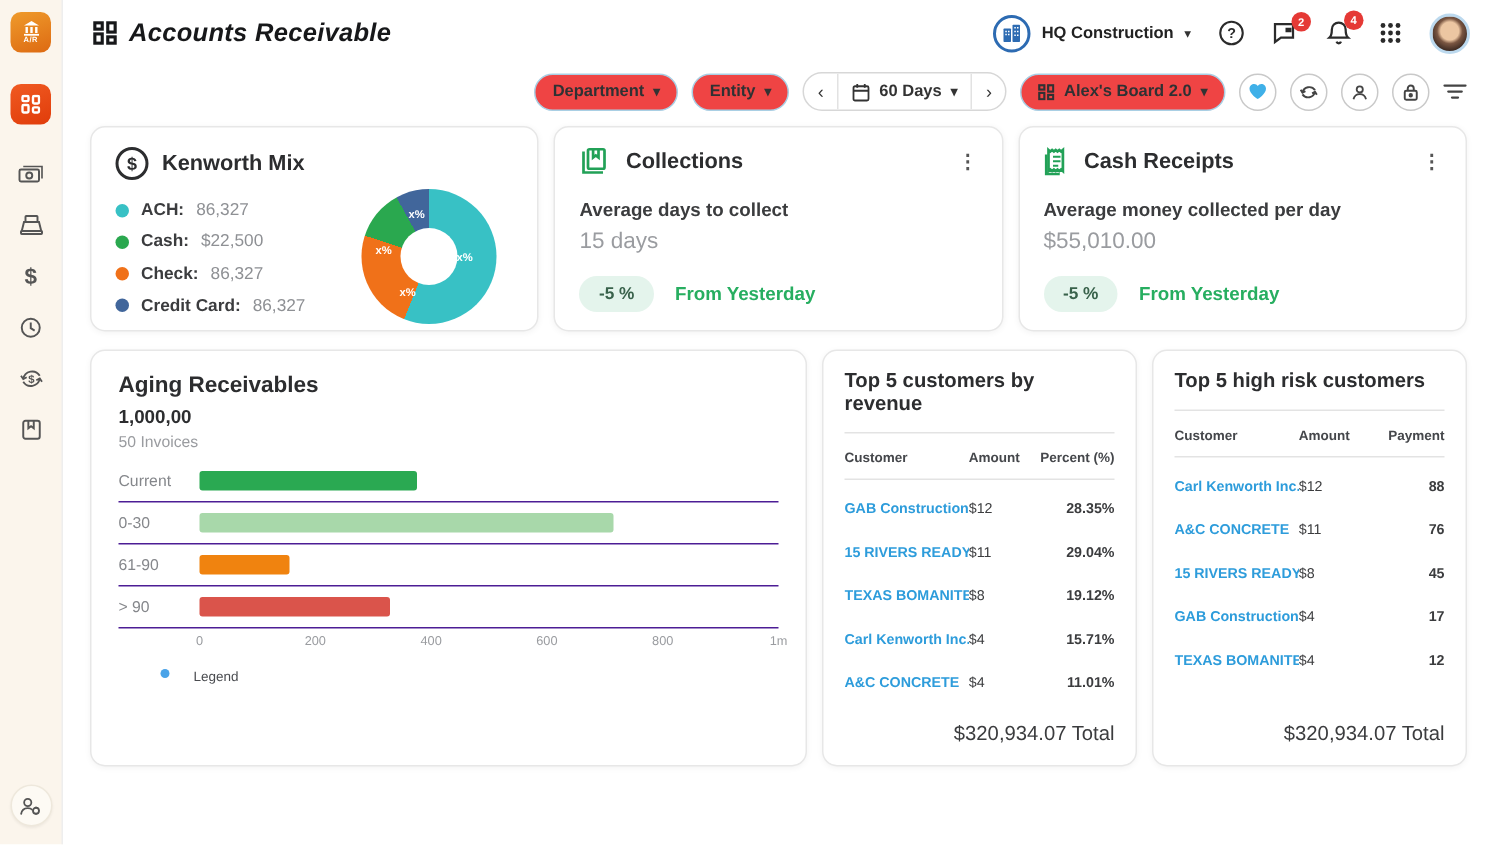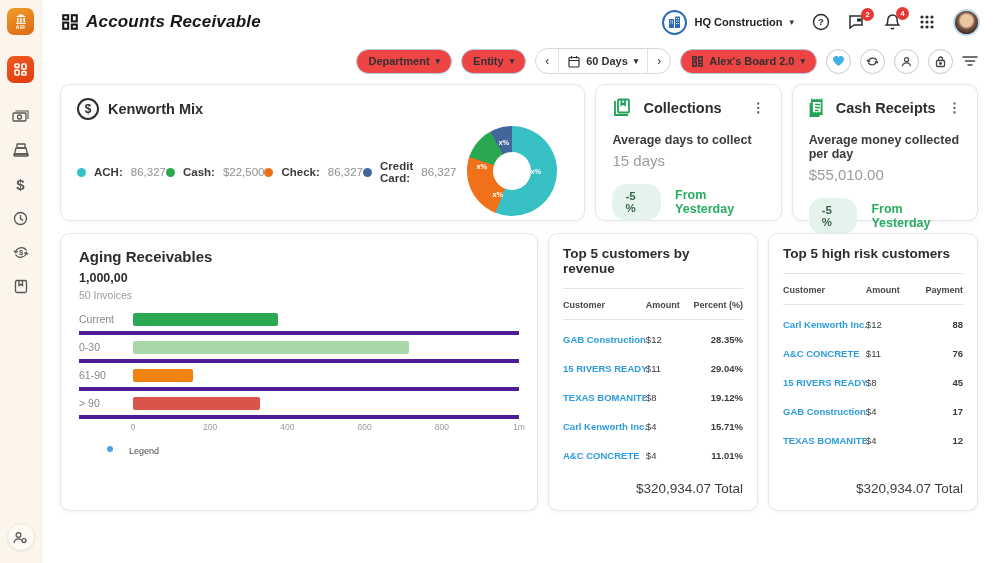--- a/index.html
+++ b/index.html
@@ -70,21 +70,21 @@
   .card-head { display:flex; align-items:center; gap:9px; }
   .card-title { font-size:14.5px; font-weight:bold; color:#2c2d2f; }
   .kebab { margin-left:auto; color:#555; font-size:13px; font-weight:bold; cursor:pointer;
     line-height:12px; }
   .dollar-ic { width:22px; height:22px; border-radius:50%; border:2px solid #2c2d2f;
     display:flex; align-items:center; justify-content:center; font-size:12px; font-weight:bold;
     color:#2c2d2f; }
 
   
   .pm-body { display:flex; margin-top:6px; }
-  .pm-legend { flex:1; display:flex; flex-direction:row; justify-content:space-between;
+  .pm-legend { flex:1; display:flex; flex-direction:column; justify-content:space-between;
     padding:8px 0 6px; }
   .pm-item { display:flex; align-items:center; gap:8px; font-size:11.5px; }
   .pm-dot { width:9px; height:9px; border-radius:50%; flex-shrink:0; }
   .pm-label { font-weight:bold; color:#3b3c3e; }
   .pm-value { color:#8e9094; }
   .donut-wrap { width:112px; display:flex; align-items:center; justify-content:center; }
   .donut { width:90px; height:90px; border-radius:50%; position:relative; }
   .donut-hole { position:absolute; left:26px; top:26px; width:38px; height:38px;
     border-radius:50%; background:#fff; }
   .slice-label { position:absolute; color:#fff; font-size:7.5px; font-weight:bold; }
@@ -98,21 +98,21 @@
   .delta-pill { background:#e4f4ec; color:#39624b; font-size:11.5px; font-weight:bold;
     padding:6px 13px; border-radius:14px; }
   .delta-caption { color:#27ae60; font-size:12.5px; font-weight:bold; }
 
   
   .aging-card { flex:0 0 478px; padding:14px 18px 10px; display:flex; flex-direction:column; }
   .aging-title { font-size:15px; font-weight:bold; color:#2c2d2f; }
   .aging-total { font-size:12.5px; font-weight:bold; color:#2c2d2f; margin-top:6px; }
   .aging-sub { font-size:10.5px; color:#9a9ca0; margin-top:4px; }
   .aging-rows { margin-top:6px; }
-  .aging-row { display:flex; align-items:center; height:28px; border-bottom:4px solid #4c1d95; }
+  .aging-row { display:flex; align-items:center; height:28px; border-bottom:1px solid #4c1d95; }
   .aging-cat { width:54px; font-size:10.5px; color:#85878b; flex-shrink:0; }
   .aging-track { flex:1; height:13px; position:relative; }
   .aging-bar { position:absolute; left:0; top:0; height:13px; border-radius:2px; }
   .aging-axis { position:relative; height:16px; margin-left:54px; margin-top:3px; }
   .aging-axis span { position:absolute; transform:translateX(-50%); font-size:8.5px; color:#9a9ca0; }
   .aging-legend { display:flex; align-items:flex-start; gap:16px; margin-top:8px;padding-left:28px; }
   .aging-legend .dot { width:6px; height:6px; border-radius:50%; }
   .aging-legend .txt { font-size:9px; color:#4a4c50; }
 
   

